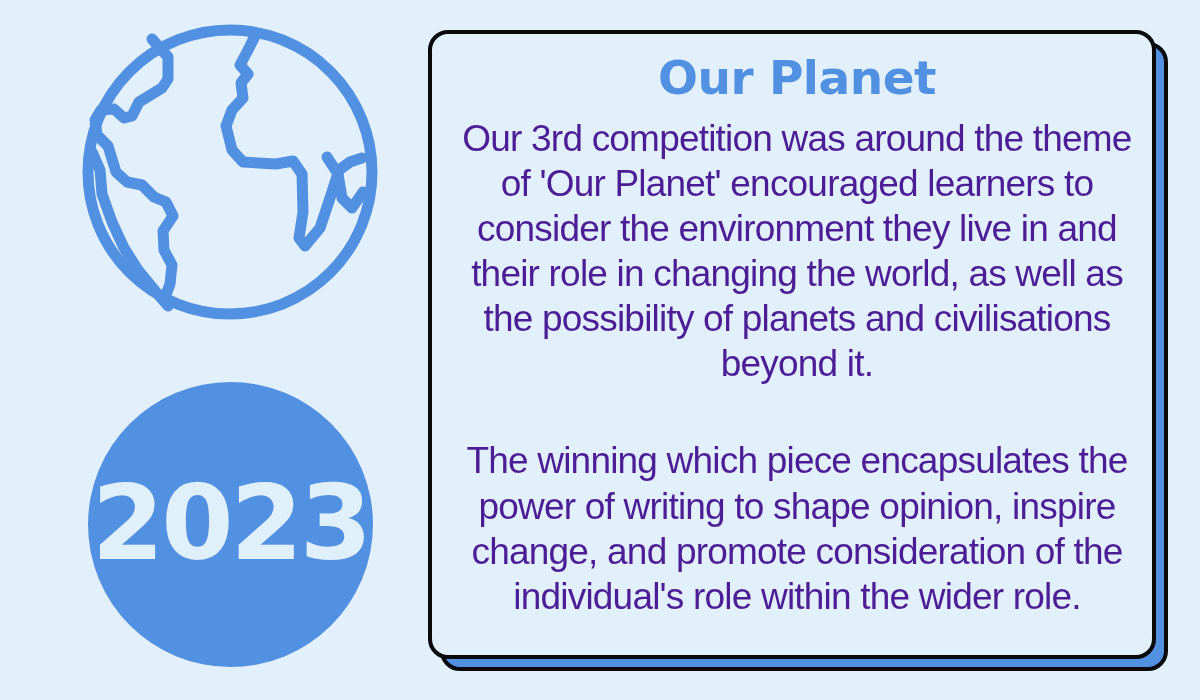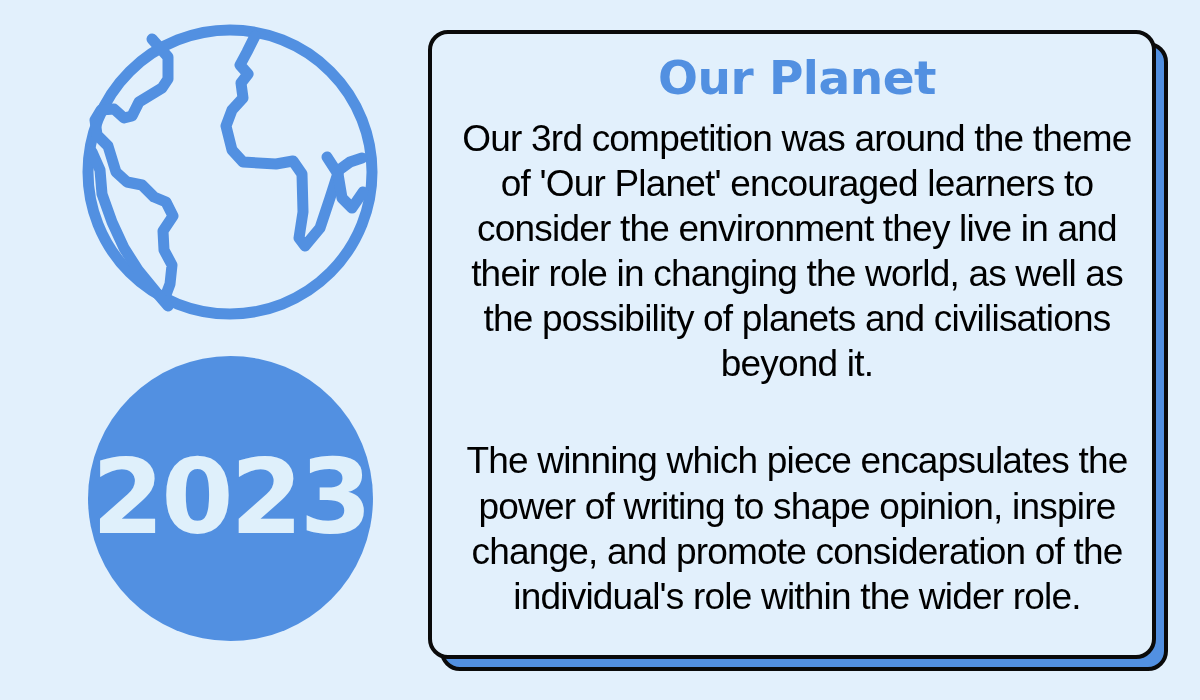--- a/index.html
+++ b/index.html
@@ -41,21 +41,21 @@
   }
   .globe-icon svg {
     display: block;
     width: 100%;
     height: 100%;
   }
 
   .year-badge {
     position: absolute;
     left: 88px;
-    top: 356px;
+    top: 382px;
     width: 285px;
     height: 285px;
     border-radius: 50%;
     background: #5290e1;
     display: flex;
     align-items: center;
     justify-content: center;
   }
   .year-badge-label {
     font-family: "DejaVu Sans", sans-serif;
@@ -119,21 +119,21 @@
 
   .card-body {
     width: 100%;
     text-align: center;
   }
   .card-paragraph {
     font-family: "Liberation Sans", sans-serif;
     font-size: 37px;
     line-height: 1.22;
     letter-spacing: -0.8px;
-    color: #000000;
+    color: #4c1d95;
     margin: 0;
     text-align: center;
   }
   .card-paragraph + .card-paragraph {
     margin-top: 52px;
   }
 </style>
 </head>
 <body>
 

